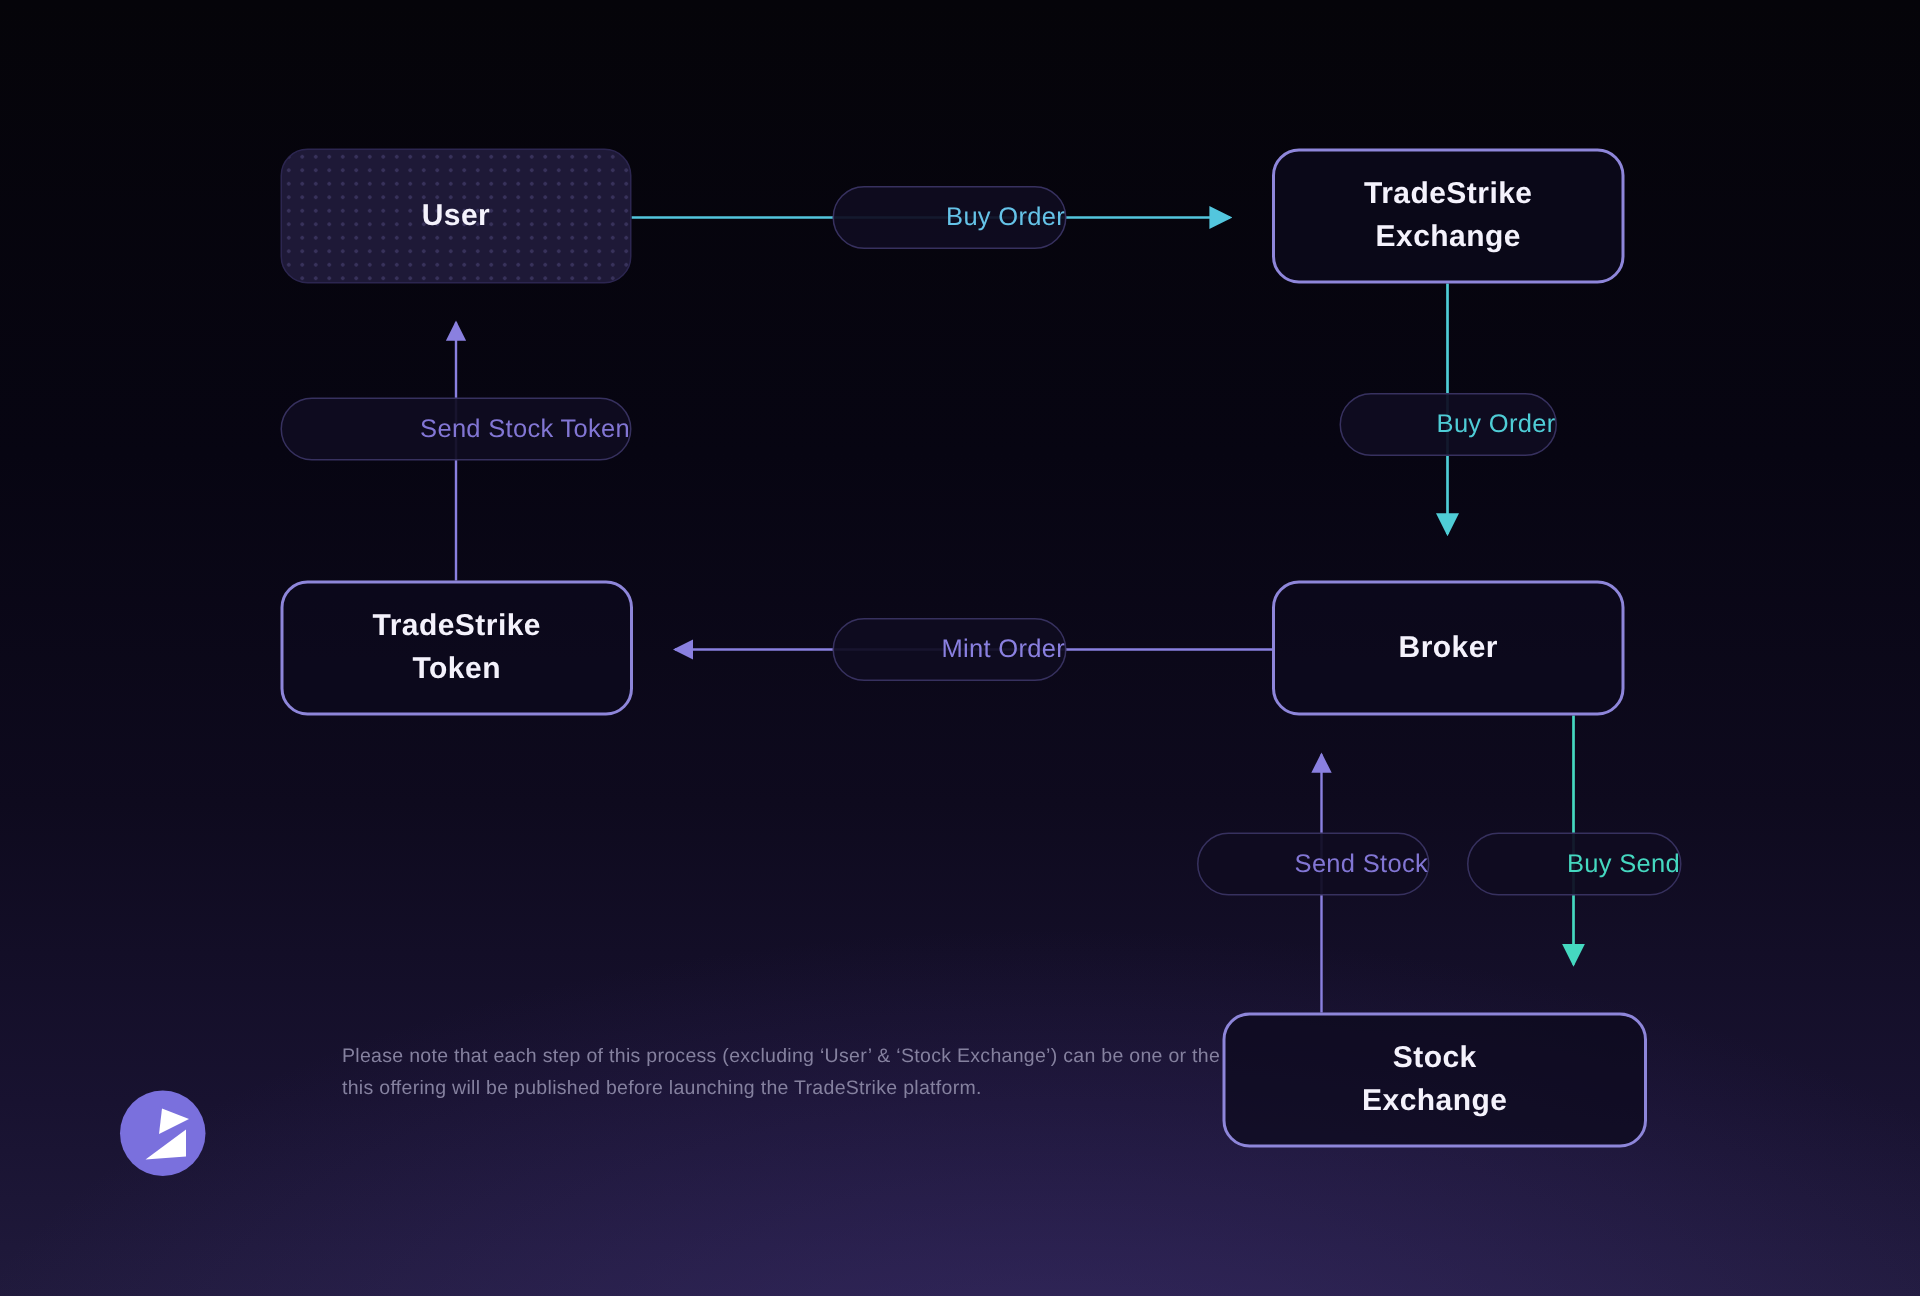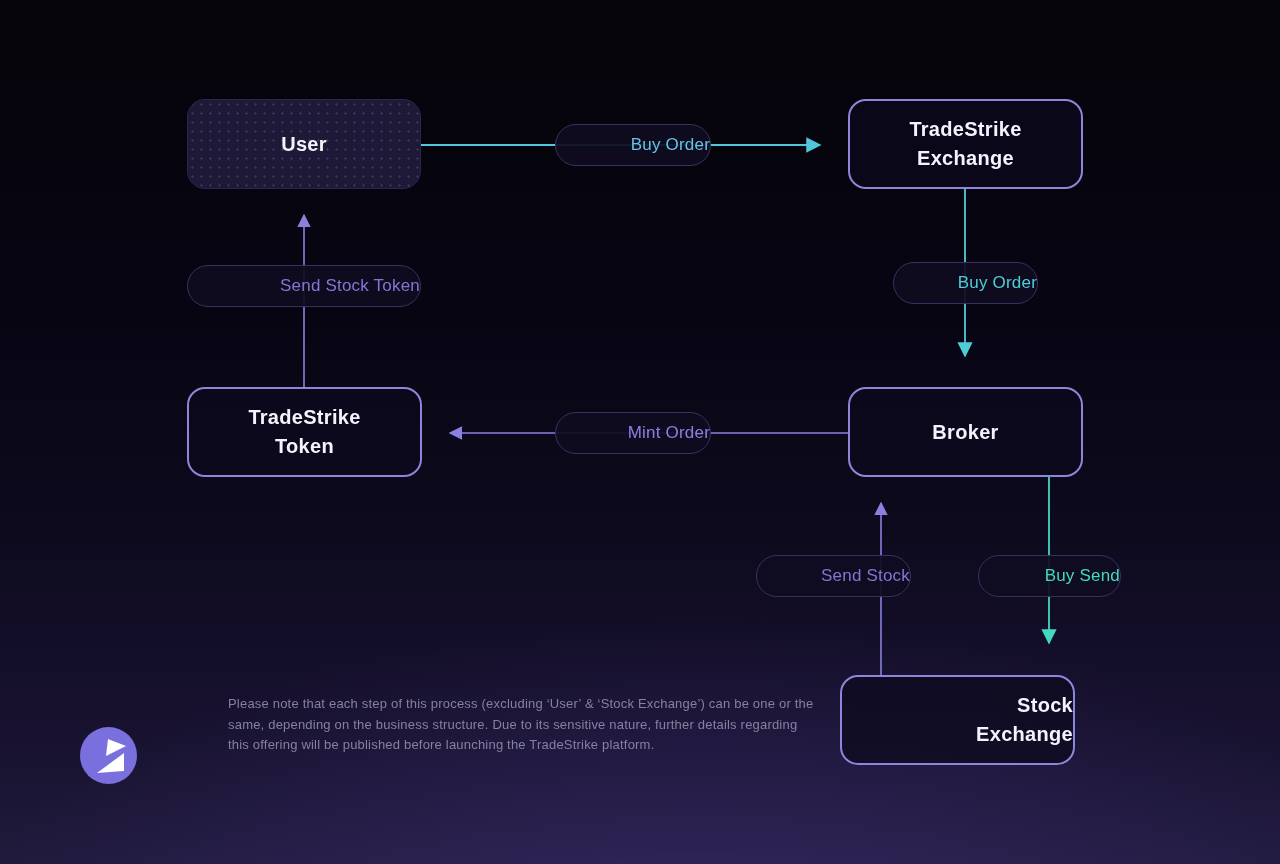--- a/index.html
+++ b/index.html
@@ -93,52 +93,51 @@
 
   <div class="node" style="left:187px;top:387px;width:235px;height:90px;">
     <div>TradeStrike</div>
     <div>Token</div>
   </div>
 
   <div class="node" style="left:848px;top:387px;width:235px;height:90px;">
     <div>Broker</div>
   </div>
 
-  <div class="node" style="left:840px;top:675px;width:235px;height:90px;align-items:flex-end;">
+  <div class="node" style="left:815px;top:675px;width:283px;height:90px;">
     <div>Stock</div>
     <div>Exchange</div>
   </div>
 
   <div class="pill t-lightblue" style="left:555px;top:124px;width:156px;">
     <span>Buy Order</span>
   </div>
 
   <div class="pill t-teal" style="left:893px;top:262px;width:145px;">
     <span>Buy Order</span>
   </div>
 
   <div class="pill t-purple2" style="left:187px;top:265px;width:234px;">
     <span>Send Stock Token</span>
   </div>
 
   <div class="pill t-purple" style="left:555px;top:412px;width:156px;">
     <span>Mint Order</span>
   </div>
 
-  <div class="pill t-purple2" style="left:756px;top:555px;width:155px;">
+  <div class="pill t-purple2" style="left:798px;top:555px;width:155px;">
     <span>Send Stock</span>
   </div>
 
   <div class="pill t-green" style="left:978px;top:555px;width:143px;">
     <span>Buy Send</span>
   </div>
 
   <div class="disclaimer">
     <div>Please note that each step of this process (excluding ‘User’ &amp; ‘Stock Exchange’) can be one or the</div>
-    <div>same, depending on the business structure. Due to its sensitive nature, further details regarding</div>
     <div>this offering will be published before launching the TradeStrike platform.</div>
   </div>
 
   <div class="logo">
     <svg width="57" height="57" viewBox="0 0 57 57">
       <path d="M28,12 L46,19 L26,29 Z" fill="#ffffff"></path>
       <path d="M44,26 L17,46 L44,44 Z" fill="#ffffff"></path>
     </svg>
   </div>
 

